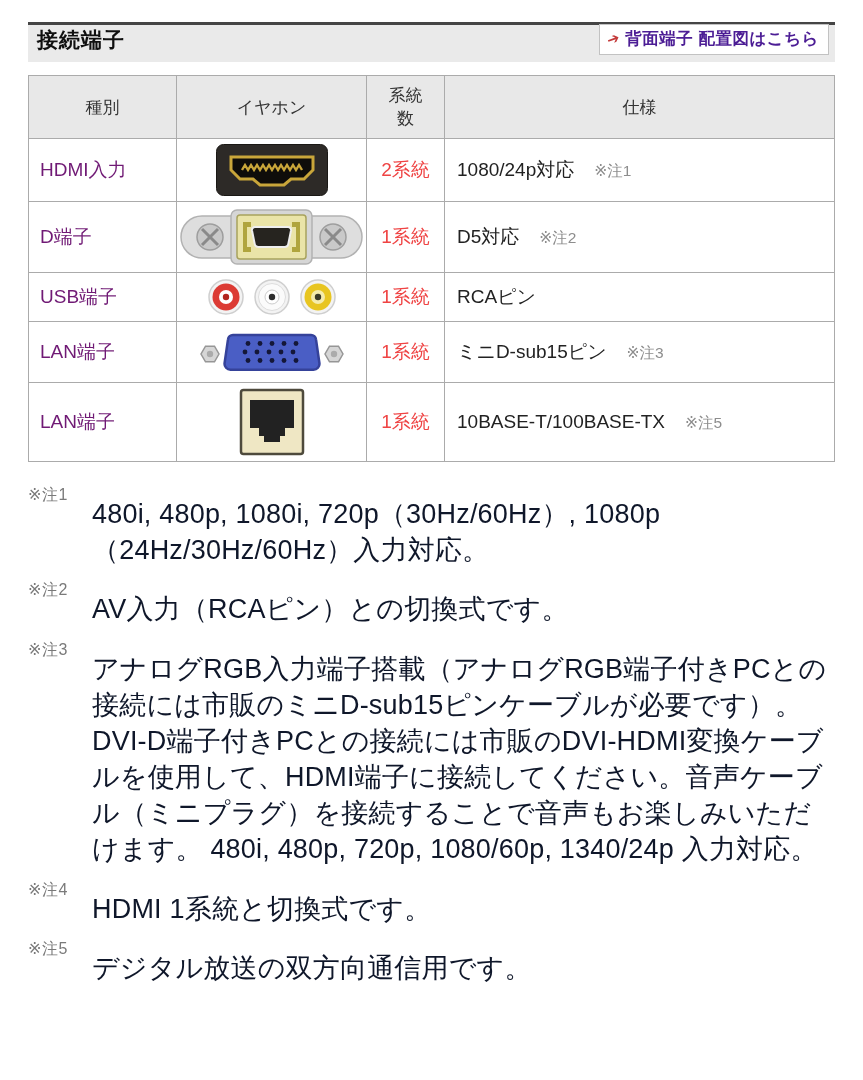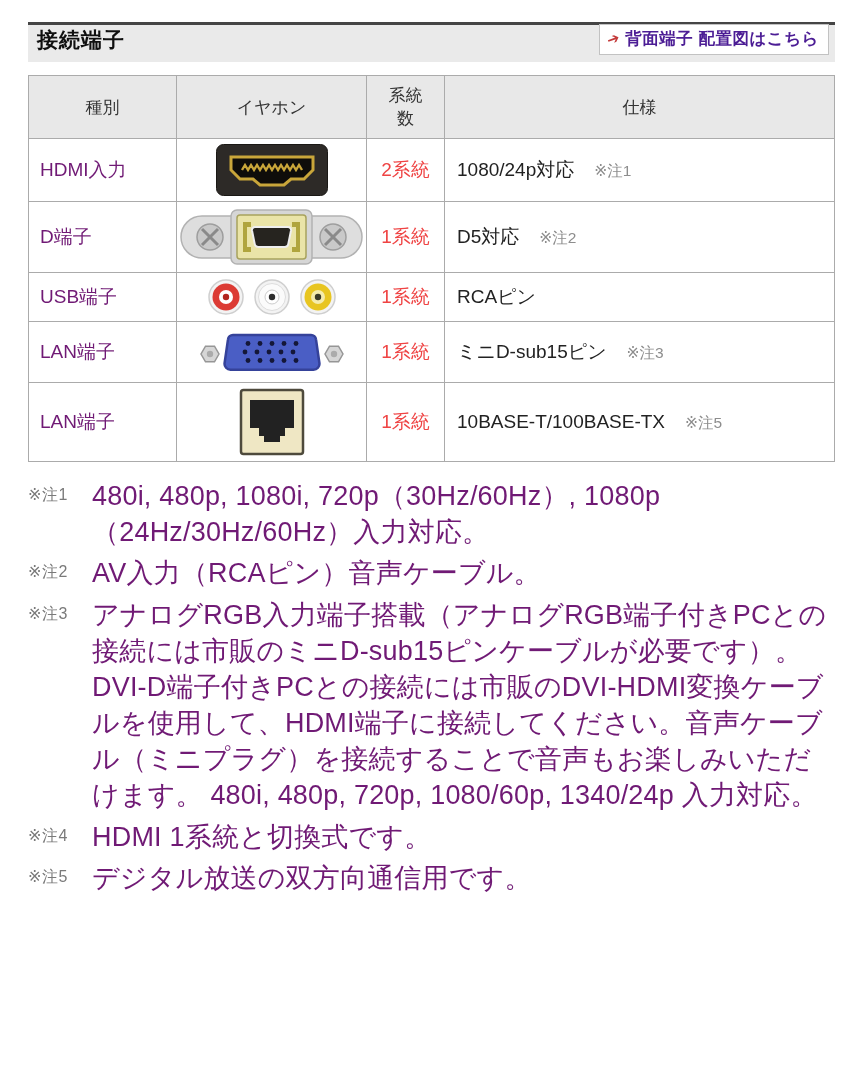--- a/index.html
+++ b/index.html
@@ -43,21 +43,21 @@
   td.cell-shape { text-align: center; padding: 5px 0; }
   td.cell-shape svg { vertical-align: middle; display: inline-block; }
   td.cell-sys { text-align: center; font-size: 19px; color: #ef4444; padding: 6px 2px; }
   td.cell-spec { font-size: 19px; color: #222; padding: 10px 8px 10px 12px; }
   .note-ref { color: #8d8d8d; font-size: 15.5px; margin-left: 20px; }
 
   
   .notes { padding-top: 2px; }
   .note { display: flex; margin-bottom: 5px; }
   .note-label { flex: 0 0 64px; font-size: 16px; color: #7a7a7a; padding-top: 7px; letter-spacing: 0.5px; }
-  .note-text { flex: 1; font-size: 27px; color: #701a75; line-height: 1.34; letter-spacing: 0.2px; }
+  .note-text { flex: 1; font-size: 27px; color: #0f172a; line-height: 1.34; letter-spacing: 0.2px; margin-top: 18px; }
 </style>
 </head>
 <body>
 
 <div class="page">
 
   <div class="title-bar">
     <h1 class="page-title">接続端子</h1>
     <a class="link-btn">
       <span class="link-arrow">➔</span>
@@ -209,21 +209,21 @@
     </tbody>
   </table>
 
   <div class="notes">
     <div class="note">
       <span class="note-label">※注1</span>
       <span class="note-text">480i, 480p, 1080i, 720p（30Hz/60Hz）, 1080p（24Hz/30Hz/60Hz）入力対応。</span>
     </div>
     <div class="note">
       <span class="note-label">※注2</span>
-      <span class="note-text">AV入力（RCAピン）音声ケーブル。</span>
+      <span class="note-text">AV入力（RCAピン）との切換式です。</span>
     </div>
     <div class="note">
       <span class="note-label">※注3</span>
       <span class="note-text">アナログRGB入力端子搭載（アナログRGB端子付きPCとの接続には市販のミニD-sub15ピンケーブルが必要です）。DVI-D端子付きPCとの接続には市販のDVI-HDMI変換ケーブルを使用して、HDMI端子に接続してください。音声ケーブル（ミニプラグ）を接続することで音声もお楽しみいただけます。 480i, 480p, 720p, 1080/60p, 1340/24p 入力対応。</span>
     </div>
     <div class="note">
       <span class="note-label">※注4</span>
       <span class="note-text">HDMI 1系統と切換式です。</span>
     </div>
     <div class="note">

